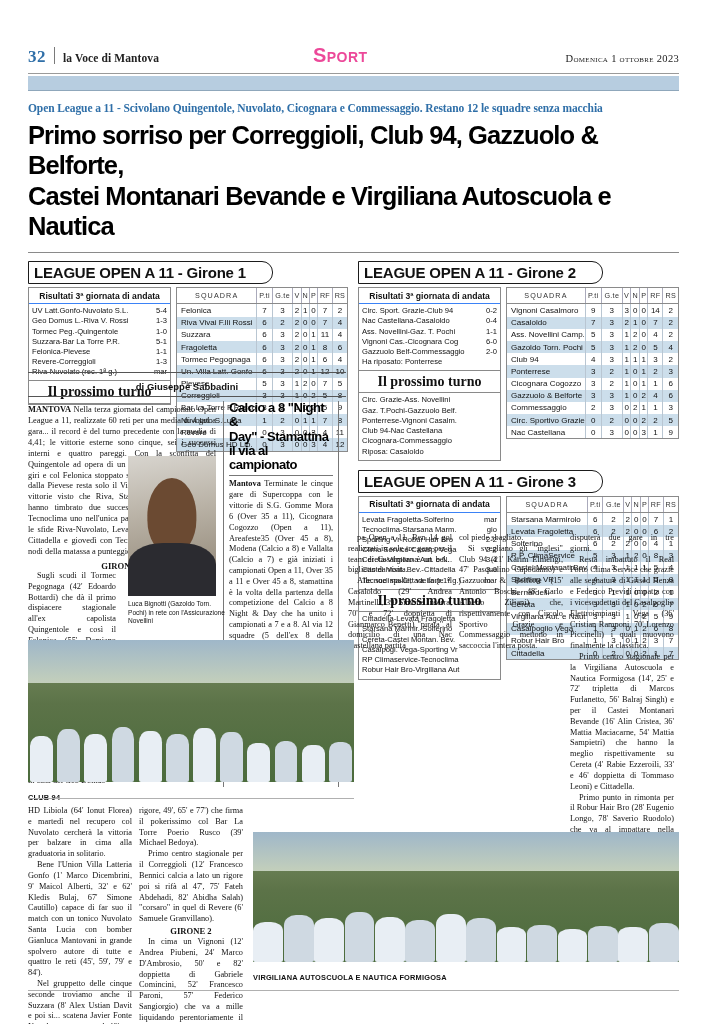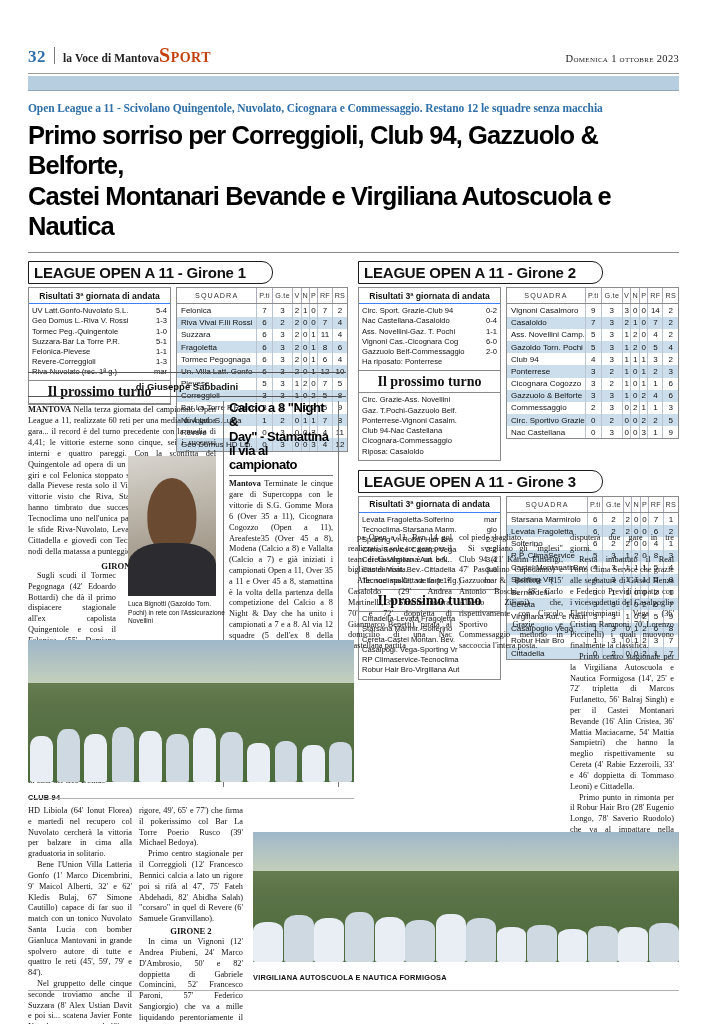--- a/index.html
+++ b/index.html
@@ -10,21 +10,21 @@
     color: #111;
     overflow: hidden;
   }
   .page { position: relative; width: 707px; height: 1024px; padding: 0 28px; }
 
   
   .masthead { display: flex; align-items: baseline; padding-top: 44px; padding-bottom: 6px; }
   .folio { font-family: "Liberation Serif", serif; font-size: 17px; font-weight: 700; color: #2f6fa8; letter-spacing: .5px; }
   .folio-rule { width: 1px; height: 17px; background: #7a7a7a; margin: 0 8px; align-self: center; }
   .paper-name { font-family: "Liberation Serif", serif; font-size: 11.5px; font-weight: 700; color: #222; letter-spacing: .1px; }
-  .section-title { flex: 1; font-family: Liberation Serif, serif; font-size: 20px; font-weight: 700; color: #c2410c; font-variant: small-caps; letter-spacing: .5px; }
+  .section-title { flex: 1; text-align: center; font-family: Liberation Sans, sans-serif; font-size: 20px; font-weight: 700; color: #ec4899; font-variant: small-caps; letter-spacing: .5px; }
   .issue-date { font-family: "Liberation Serif", serif; font-size: 10.5px; color: #1a1a1a; font-variant: small-caps; letter-spacing: .3px; padding-left: 44px; }
 
   .rule-thin { height: 1px; background: #9a9a9a; }
   .band { height: 14px; background: #b7cde0; margin-top: 2px; }
   .rule-under-band { height: 1px; background: #8fa7bb; }
 
   
   .kicker { margin-top: 11px; font-family: "Liberation Serif", serif; font-size: 11.5px; font-weight: 700; color: #2f6fa8; letter-spacing: -.1px; }
   .headline { margin-top: 6px; font-family: "Liberation Sans", sans-serif; font-weight: 700; font-size: 25.5px; line-height: 1.19; letter-spacing: -.9px; color: #000; }
   .headline-rule { height: 1px; background: #8a8a8a; margin-top: 11px; }

